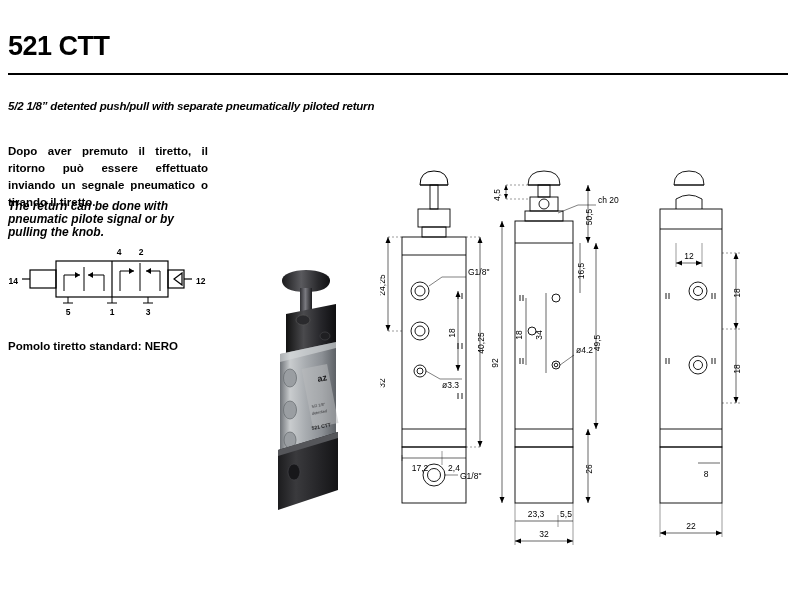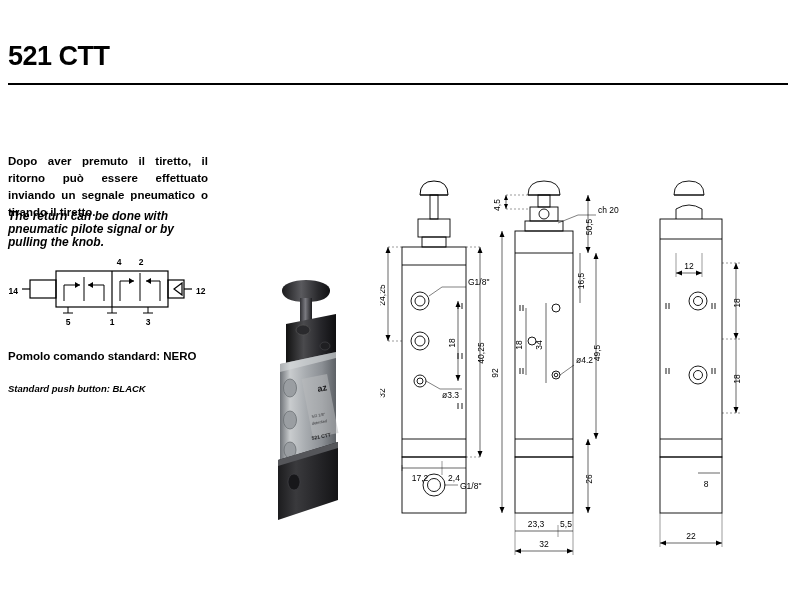--- a/index.html
+++ b/index.html
@@ -4,21 +4,21 @@
 <style>
   html,body{margin:0;padding:0;}
   body{
     width:800px;height:600px;
     background:#ffffff;
     font-family:"Liberation Sans", sans-serif;
     color:#000;
     position:relative;
     overflow:hidden;
   }
-  .page{position:absolute;left:0;top:13px;width:800px;height:488px;text-decoration:underline;}
+  .page{position:absolute;left:0;top:3px;width:800px;height:488px;text-decoration:underline;}
 
   
   .title{
     position:absolute;left:8px;top:28px;
     font-size:27px;font-weight:bold;letter-spacing:-0.5px;
   }
   .rule{
     position:absolute;left:8px;top:70px;width:780px;height:2px;background:#000;
   }
   .subtitle{
@@ -62,20 +62,21 @@
   .dim{font-size:8.5px;font-family:"Liberation Sans",sans-serif;}
   svg{display:block;}
 </style>
 </head>
 <body>
 
 <div class="page">
 
   <div class="title">521 CTT</div>
   <div class="rule"></div>
+  <div class="subtitle-it">5/2 1/8” detented push/pull with separate pneumatically piloted return</div>
 
   <div class="desc">Dopo aver premuto il tiretto, il ritorno può essere effettuato inviando un segnale pneumatico o tirando il tiretto.</div>
   <div class="desc-en">The return can be done with pneumatic pilote signal or by pulling the knob.</div>
 
   <div class="symbol">
     <svg width="215" height="75" viewBox="0 0 215 75">
 
       <text x="111" y="12" class="dim" font-size="11" font-weight="bold" text-anchor="middle">4</text>
       <text x="133" y="12" class="dim" font-size="11" font-weight="bold" text-anchor="middle">2</text>
 
@@ -112,24 +113,23 @@
       <text x="10" y="41" class="dim" font-size="13" font-weight="bold" text-anchor="end">14</text>
 
       <rect x="160" y="27" width="16" height="18" fill="none" stroke="#000" stroke-width="1.2"></rect>
       <path d="M174 30 L166 36 L174 42 z" fill="none" stroke="#000" stroke-width="1.2"></path>
       <line x1="176" y1="36" x2="184" y2="36" stroke="#000" stroke-width="1.2"></line>
       <text x="188" y="41" class="dim" font-size="13" font-weight="bold">12</text>
     </svg>
   </div>
 
   <div class="note">
-    <div>Pomolo comando standard: NERO</div>
+    <div>Pomolo tiretto standard: NERO</div>
   </div>
   <div class="note-en">
-    <div>Standard push button: BLACK</div>
   </div>
 
   <div class="photo">
     <svg width="125" height="285" viewBox="0 0 125 285">
       <defs>
         <linearGradient id="bodyGrad" x1="0" y1="0" x2="1" y2="0">
           <stop offset="0%" stop-color="#6f7378"></stop>
           <stop offset="18%" stop-color="#c9ccce"></stop>
           <stop offset="45%" stop-color="#a9adb1"></stop>
           <stop offset="75%" stop-color="#8b8f94"></stop>

